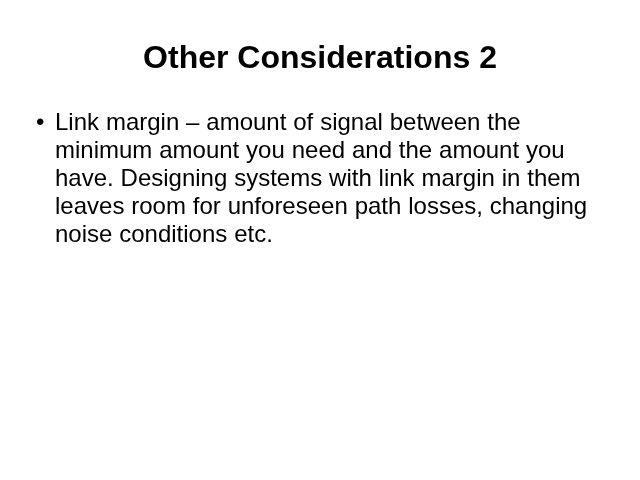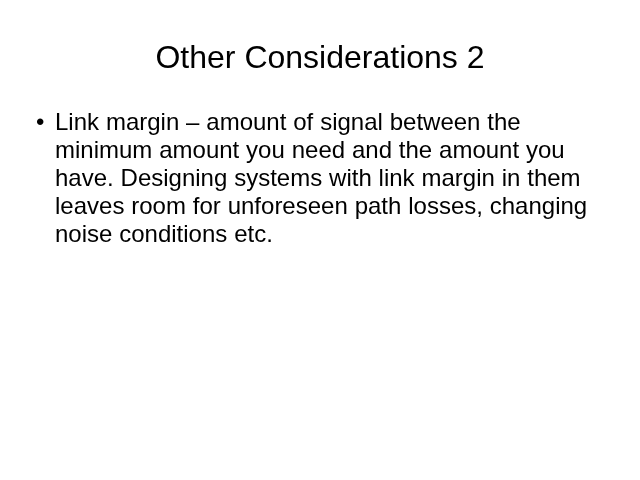--- a/index.html
+++ b/index.html
@@ -21,21 +21,21 @@
     box-sizing: border-box;
   }
   .slide-title {
     position: absolute;
     left: 32px;
     top: 38px;
     width: 576px;
     text-align: center;
     font-size: 32px;
     line-height: 38px;
-    font-weight: 400;
+    font-weight: 700;
     color: #000000;
     letter-spacing: 0px;
     white-space: nowrap;
   }
   .slide-body {
     position: absolute;
     left: 32px;
     top: 108px;
     width: 580px;
   }

